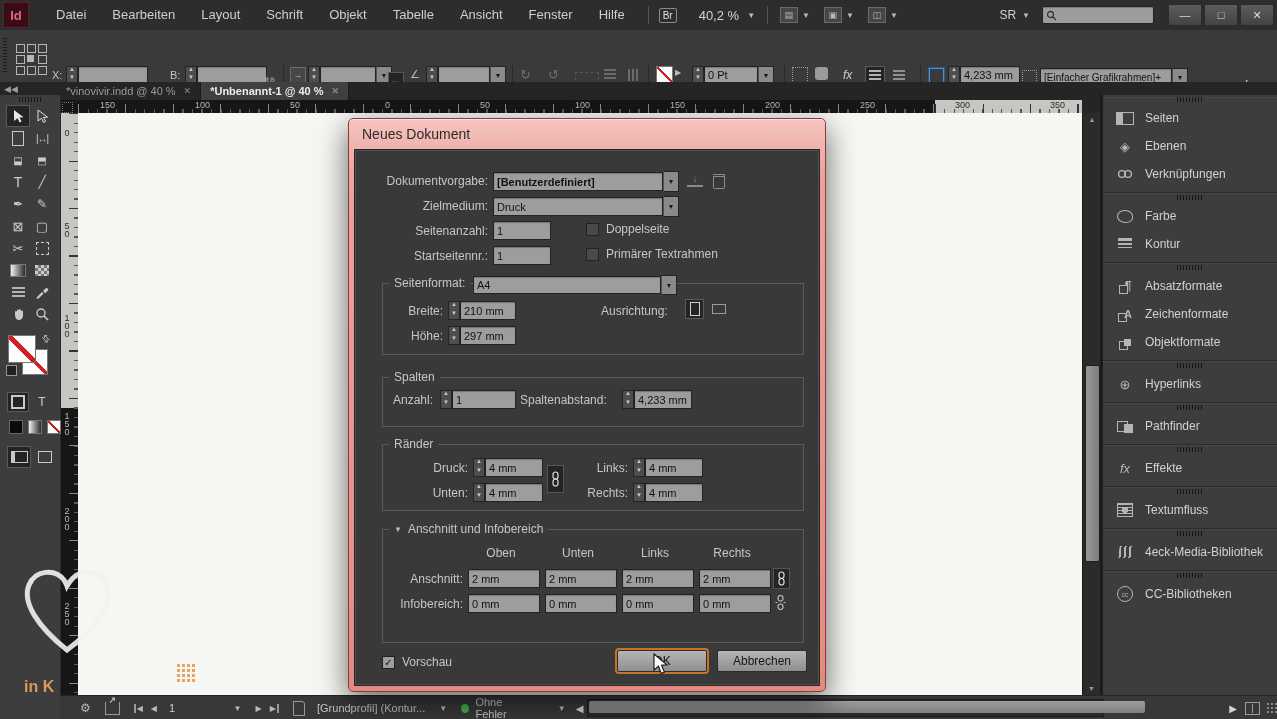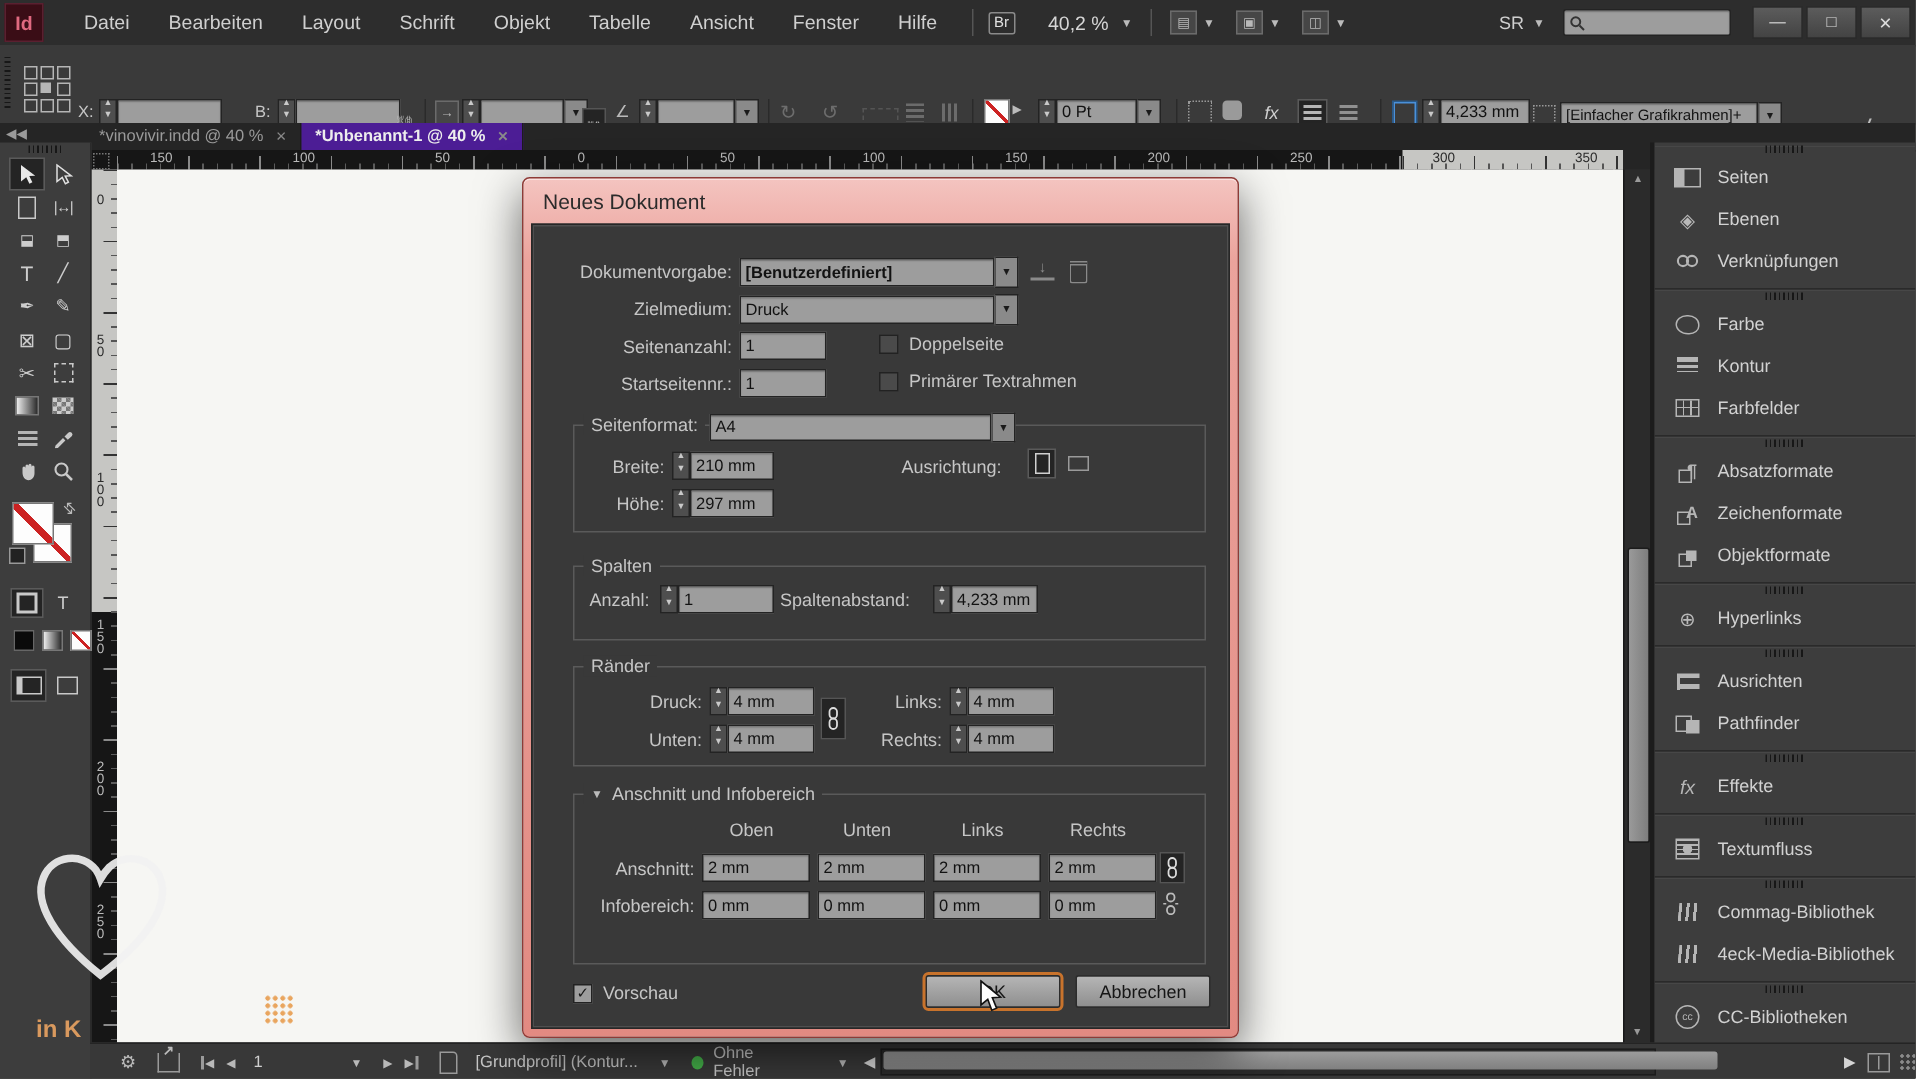--- a/index.html
+++ b/index.html
@@ -49,21 +49,21 @@
   .rlabel{position:absolute;font-size:9px;color:#b9b9b9;}
   .rlabel.dark{color:#2b2b2b;}
   .tool{width:22px;height:20px;display:flex;align-items:center;justify-content:center;color:#cdcdcd;font-size:12px;}
   .tool.on{background:#242424;outline:1px solid #5a5a5a;}
   .dock-item{display:flex;align-items:center;height:28px;padding-left:13px;gap:11px;color:#d2d2d2;font-size:12px;}
   .dock-item .ic{width:18px;justify-content:center;}
   .dock-group{border-top:1px solid #2a2a2a;box-shadow:inset 0 1px 0 #474747;padding-bottom:4px;}
   .bars{background:repeating-linear-gradient(#b5b5b5 0 2px,transparent 2px 4px);}
   .tab{display:flex;align-items:center;gap:8px;padding:0 9px;font-size:11px;height:18px;
        border-right:1px solid #1c1c1c;color:#9a9a9a;white-space:nowrap;}
-  .tab.on{background:#4c1d95;color:#ededed;font-weight:bold;justify-content:flex-end;}
+  .tab.on{background:#404040;color:#ededed;font-weight:bold;justify-content:flex-end;}
   .x{font-size:9px;color:#8a8a8a;}
   .wbtn{width:32px;height:20px;background:linear-gradient(#5c5c5c,#434343);border:1px solid #2a2a2a;
         color:#dcdcdc;font-size:11px;display:flex;align-items:center;justify-content:center;}
   .sq{width:7px;height:7px;border:1px solid #b5b5b5;display:inline-block;}
   .sqf{width:7px;height:7px;background:#b5b5b5;display:inline-block;}
 </style>
 </head>
 <body>
 
 <div id="app">
@@ -451,26 +451,20 @@
             <span style="width:14px;height:11px;border:1.5px solid #b5b5b5;border-radius:50% 50% 45% 55%;"></span>
           </span>
           <span>Farbe</span>
         </div>
       <div class="dock-item">
           <span class="ic">
             <span style="width:14px;height:12px;background:linear-gradient(#b5b5b5 0 3px,transparent 3px 5px,#b5b5b5 5px 7px,transparent 7px 9px,#b5b5b5 9px 10px,transparent 10px);"></span>
           </span>
           <span>Kontur</span>
         </div>
-      <div class="dock-item">
-          <span class="ic">
-            <span style="width:14px;height:10px;border:1px solid #b5b5b5;background:linear-gradient(90deg,transparent 0 4px,#b5b5b5 4px 5px,transparent 5px 9px,#b5b5b5 9px 10px,transparent 10px),linear-gradient(transparent 0 4px,#b5b5b5 4px 5px,transparent 5px);"></span>
-          </span>
-          <span>Farbfelder</span>
-        </div>
     </div>
     <div class="dock-group">
       <div class="grip" style="width:26px;margin:2px auto;"></div>
       <div class="dock-item">
           <span class="ic">
             <span class="sq" style="margin-right:-3px;margin-top:6px;"></span>
             <b style="font-size:12px;color:#b5b5b5;">¶</b>
           </span>
           <span>Absatzformate</span>
         </div>
@@ -491,26 +485,20 @@
     </div>
     <div class="dock-group">
       <div class="grip" style="width:26px;margin:2px auto;"></div>
       <div class="dock-item">
           <span class="ic" style="font-size:13px;">⊕</span>
           <span>Hyperlinks</span>
         </div>
     </div>
     <div class="dock-group">
       <div class="grip" style="width:26px;margin:2px auto;"></div>
-      <div class="dock-item">
-          <span class="ic">
-            <span style="width:13px;height:11px;border-left:2px solid #b5b5b5;background:linear-gradient(#b5b5b5 0 3px,transparent 3px 7px,#b5b5b5 7px 10px,transparent 10px);"></span>
-          </span>
-          <span>Ausrichten</span>
-        </div>
       <div class="dock-item">
           <span class="ic" style="position:relative;">
             <span class="sq" style="width:9px;height:9px;"></span>
             <span class="sqf" style="width:9px;height:9px;margin-left:-4px;margin-top:5px;"></span>
           </span>
           <span>Pathfinder</span>
         </div>
     </div>
     <div class="dock-group">
       <div class="grip" style="width:26px;margin:2px auto;"></div>
@@ -523,26 +511,20 @@
       <div class="grip" style="width:26px;margin:2px auto;"></div>
       <div class="dock-item">
           <span class="ic">
             <span style="width:14px;height:12px;border:1px solid #b5b5b5;background:radial-gradient(circle at 50% 50%,#b5b5b5 3px,transparent 3.4px),repeating-linear-gradient(#b5b5b5 0 1px,transparent 1px 3px);"></span>
           </span>
           <span>Textumfluss</span>
         </div>
     </div>
     <div class="dock-group">
       <div class="grip" style="width:26px;margin:2px auto;"></div>
-      <div class="dock-item">
-          <span class="ic">
-            <span style="width:13px;height:12px;background:repeating-linear-gradient(90deg,#b5b5b5 0 2px,transparent 2px 5px);transform:skewX(-6deg);"></span>
-          </span>
-          <span>Commag-Bibliothek</span>
-        </div>
       <div class="dock-item">
           <span class="ic">
             <span style="width:13px;height:12px;background:repeating-linear-gradient(90deg,#b5b5b5 0 2px,transparent 2px 5px);transform:skewX(-6deg);"></span>
           </span>
           <span>4eck-Media-Bibliothek</span>
         </div>
     </div>
     <div class="dock-group">
       <div class="grip" style="width:26px;margin:2px auto;"></div>
       <div class="dock-item">

